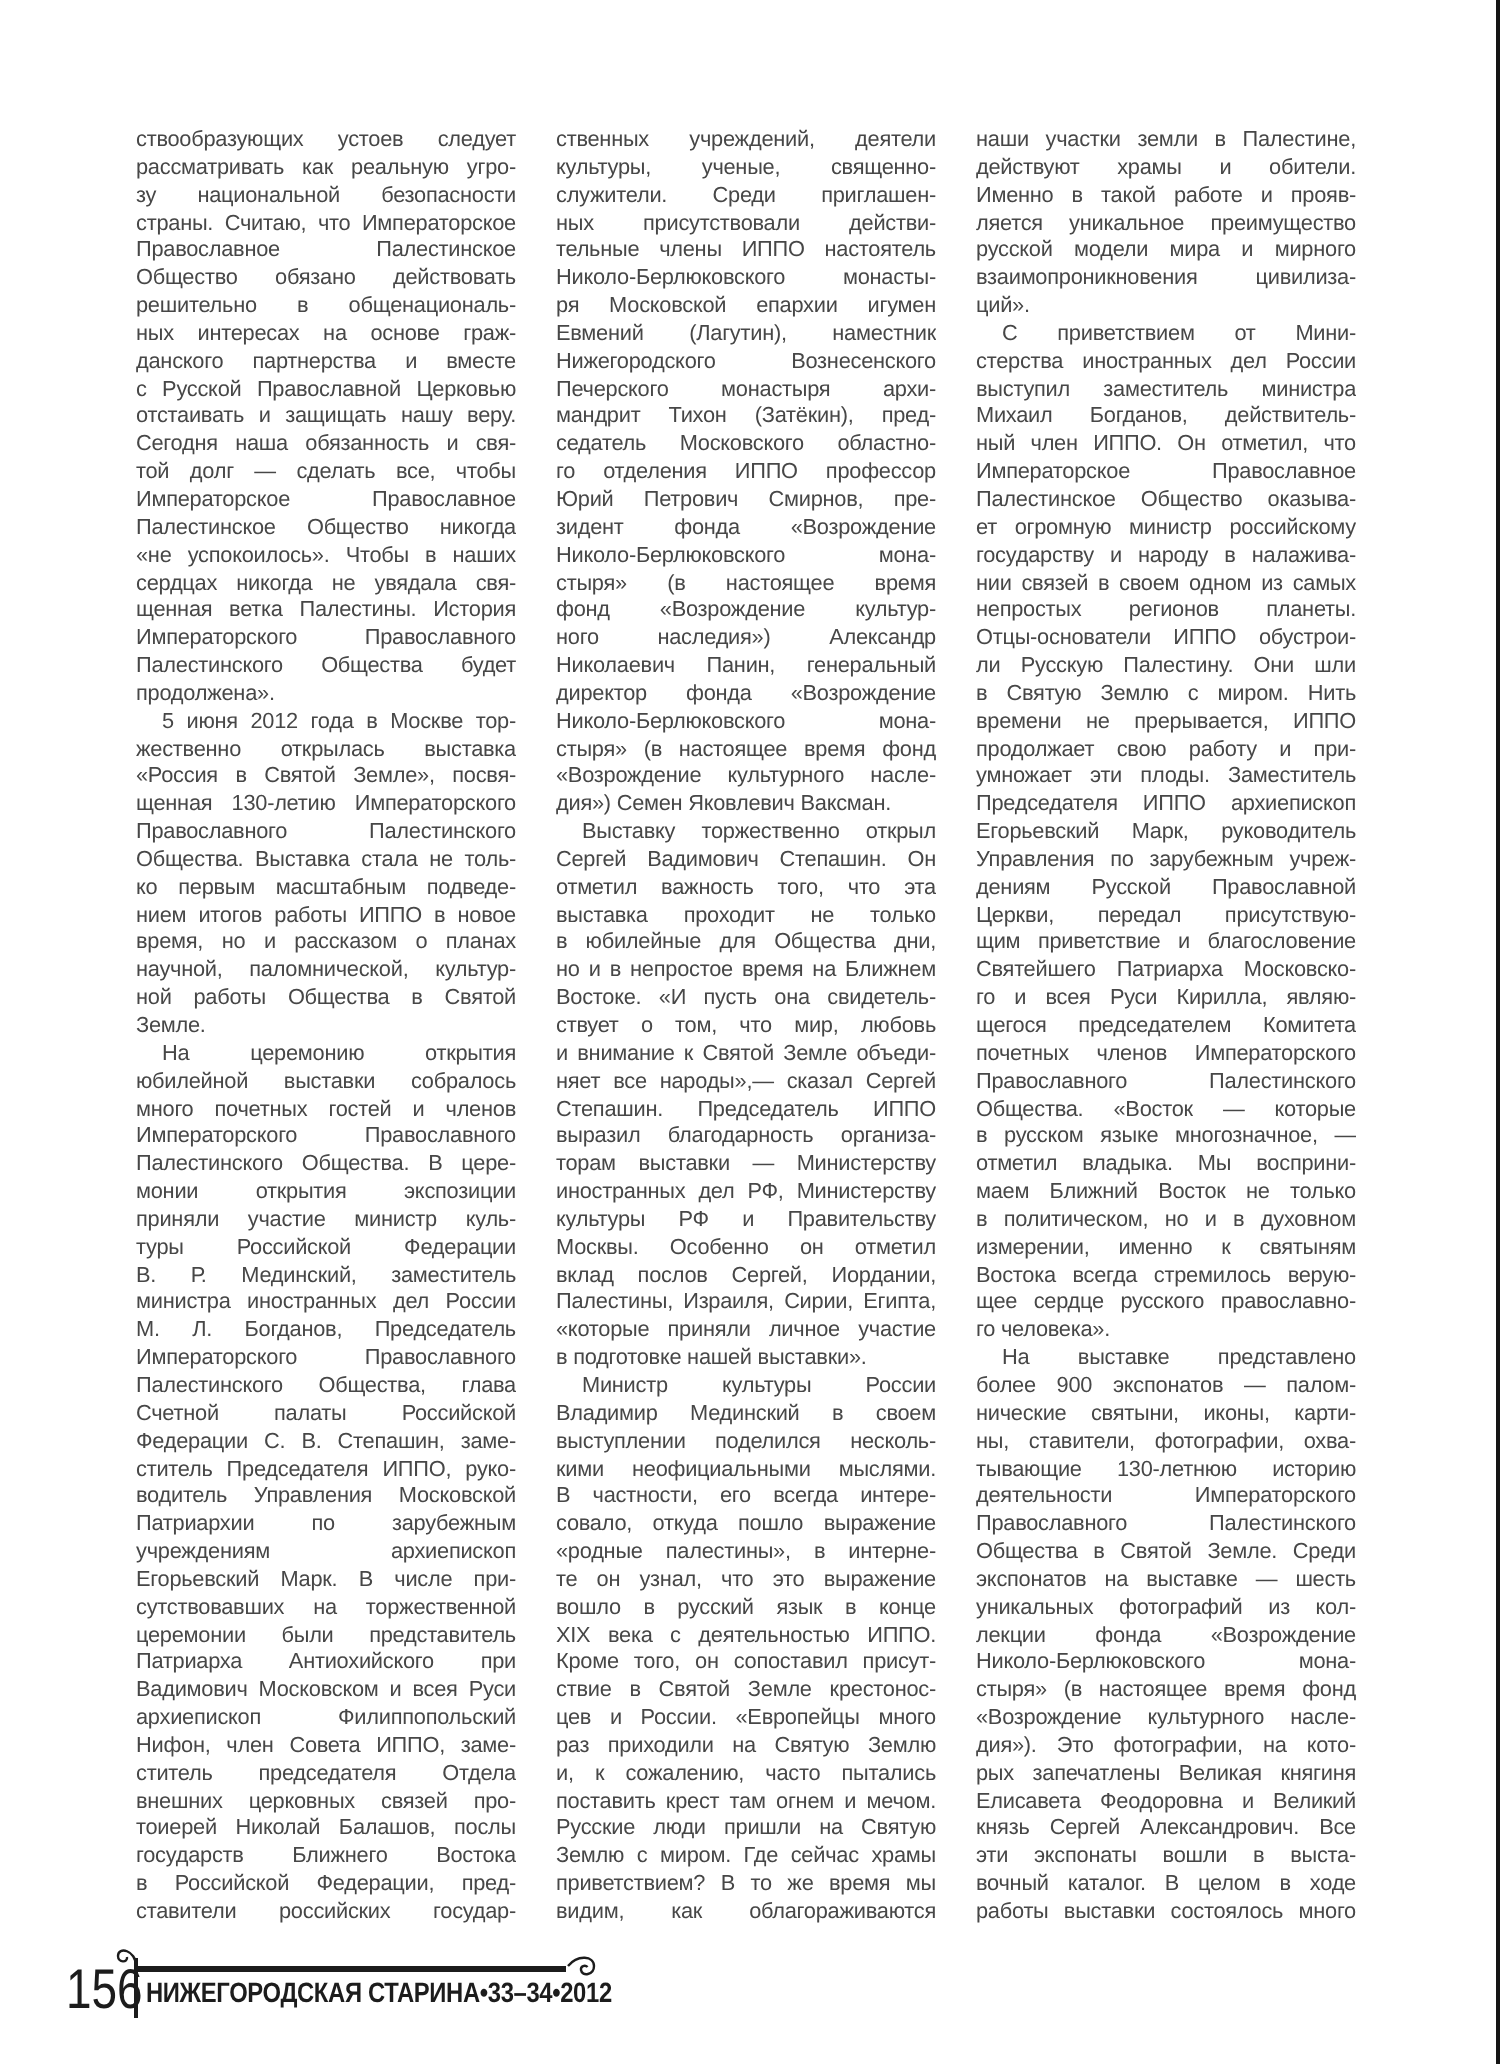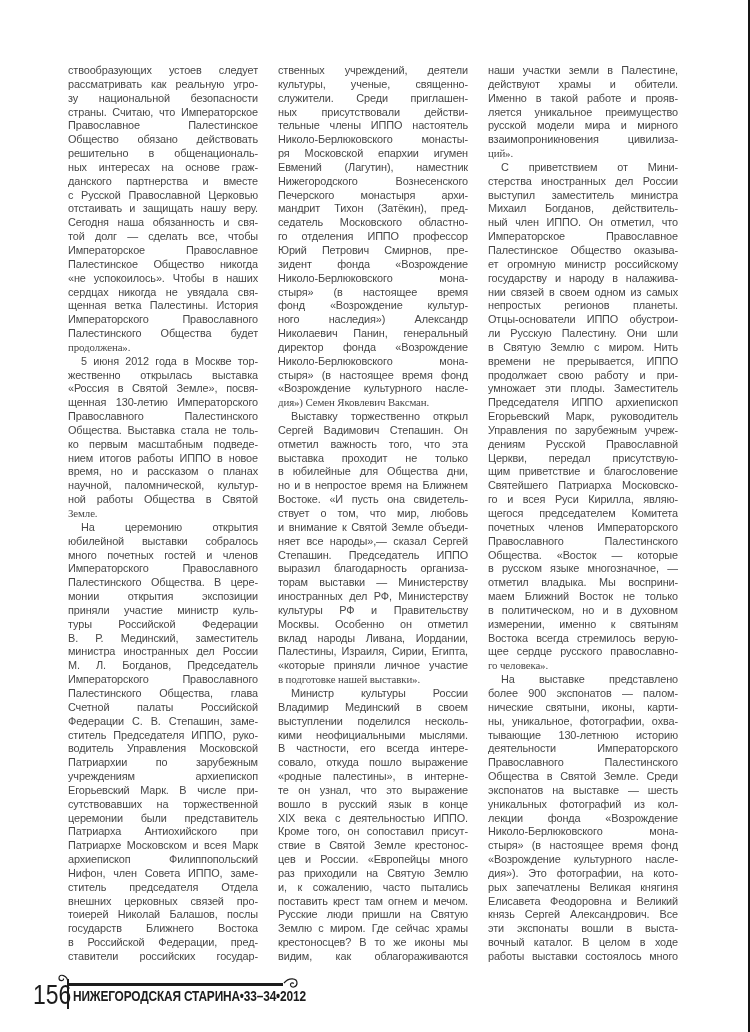--- a/index.html
+++ b/index.html
@@ -8,21 +8,21 @@
     font-family:"Liberation Sans","DejaVu Sans",sans-serif; overflow:hidden;
   }
   .textblock { position:absolute; left:68px; top:64px; display:flex; gap:20px; }
   .col { width:190px; }
   .line {
     height:13.85px; line-height:13.85px; font-size:10.9px; color:var(--ink,#474747);
     text-align:justify; text-align-last:justify; letter-spacing:-0.12px;
     overflow:hidden; white-space:normal;
   }
   .line.ind  { text-indent:13px; }
-  .line.pend { text-align-last:left;font-family:Liberation Serif, serif; }
+  .line.pend { text-align-last:left; }
 
   .pagenum {
     position:absolute; left:33px; top:982px; font-size:28px; line-height:26px;
     color:var(--ink2,#1c1c1c); transform:scaleX(0.82); transform-origin:left top;
     font-weight:400;
   }
   .vbar  { position:absolute; left:67px; top:979px; width:2px; height:30px; background:var(--ink2,#1c1c1c); }
   .rule  { position:absolute; left:67px; top:983px; width:216px; height:3px; background:var(--ink2,#1c1c1c); }
   .journal {
     position:absolute; left:73px; top:988px; font-size:14px; font-weight:bold;
@@ -89,21 +89,21 @@
         <div class="line">Счетной палаты Российской</div>
         <div class="line">Федерации С. В. Степашин, заме-</div>
         <div class="line">ститель Председателя ИППО, руко-</div>
         <div class="line">водитель Управления Московской</div>
         <div class="line">Патриархии по зарубежным</div>
         <div class="line">учреждениям архиепископ</div>
         <div class="line">Егорьевский Марк. В числе при-</div>
         <div class="line">сутствовавших на торжественной</div>
         <div class="line">церемонии были представитель</div>
         <div class="line">Патриарха Антиохийского при</div>
-        <div class="line">Патриархе Московском и всея Марк</div>
+        <div class="line">Вадимович Московском и всея Руси</div>
         <div class="line">архиепископ Филиппопольский</div>
         <div class="line">Нифон, член Совета ИППО, заме-</div>
         <div class="line">ститель председателя Отдела</div>
         <div class="line">внешних церковных связей про-</div>
         <div class="line">тоиерей Николай Балашов, послы</div>
         <div class="line">государств Ближнего Востока</div>
         <div class="line">в Российской Федерации, пред-</div>
         <div class="line">ставители российских государ-</div>
       </div>
     <div class="col">
@@ -141,21 +141,21 @@
         <div class="line">Востоке. «И пусть она свидетель-</div>
         <div class="line">ствует о том, что мир, любовь</div>
         <div class="line">и внимание к Святой Земле объеди-</div>
         <div class="line">няет все народы»,— сказал Сергей</div>
         <div class="line">Степашин. Председатель ИППО</div>
         <div class="line">выразил благодарность организа-</div>
         <div class="line">торам выставки — Министерству</div>
         <div class="line">иностранных дел РФ, Министерству</div>
         <div class="line">культуры РФ и Правительству</div>
         <div class="line">Москвы. Особенно он отметил</div>
-        <div class="line">вклад народы Ливана, Иордании,</div>
+        <div class="line">вклад послов Сергей, Иордании,</div>
         <div class="line">Палестины, Израиля, Сирии, Египта,</div>
         <div class="line">«которые приняли личное участие</div>
         <div class="line pend">в подготовке нашей выставки».</div>
         <div class="line ind">Министр культуры России</div>
         <div class="line">Владимир Мединский в своем</div>
         <div class="line">выступлении поделился несколь-</div>
         <div class="line">кими неофициальными мыслями.</div>
         <div class="line">В частности, его всегда интере-</div>
         <div class="line">совало, откуда пошло выражение</div>
         <div class="line">«родные палестины», в интерне-</div>
@@ -163,21 +163,21 @@
         <div class="line">вошло в русский язык в конце</div>
         <div class="line">XIX века с деятельностью ИППО.</div>
         <div class="line">Кроме того, он сопоставил присут-</div>
         <div class="line">ствие в Святой Земле крестонос-</div>
         <div class="line">цев и России. «Европейцы много</div>
         <div class="line">раз приходили на Святую Землю</div>
         <div class="line">и, к сожалению, часто пытались</div>
         <div class="line">поставить крест там огнем и мечом.</div>
         <div class="line">Русские люди пришли на Святую</div>
         <div class="line">Землю с миром. Где сейчас храмы</div>
-        <div class="line">крестоносцев? В то же иконы мы</div>
+        <div class="line">приветствием? В то же время мы</div>
         <div class="line">видим, как облагораживаются</div>
       </div>
     <div class="col">
         <div class="line">наши участки земли в Палестине,</div>
         <div class="line">действуют храмы и обители.</div>
         <div class="line">Именно в такой работе и прояв-</div>
         <div class="line">ляется уникальное преимущество</div>
         <div class="line">русской модели мира и мирного</div>
         <div class="line">взаимопроникновения цивилиза-</div>
         <div class="line pend">ций».</div>
@@ -214,21 +214,21 @@
         <div class="line">отметил владыка. Мы восприни-</div>
         <div class="line">маем Ближний Восток не только</div>
         <div class="line">в политическом, но и в духовном</div>
         <div class="line">измерении, именно к святыням</div>
         <div class="line">Востока всегда стремилось верую-</div>
         <div class="line">щее сердце русского православно-</div>
         <div class="line pend">го человека».</div>
         <div class="line ind">На выставке представлено</div>
         <div class="line">более 900 экспонатов — палом-</div>
         <div class="line">нические святыни, иконы, карти-</div>
-        <div class="line">ны, уникальное, фотографии, охва-</div>
+        <div class="line">ны, ставители, фотографии, охва-</div>
         <div class="line">тывающие 130-летнюю историю</div>
         <div class="line">деятельности Императорского</div>
         <div class="line">Православного Палестинского</div>
         <div class="line">Общества в Святой Земле. Среди</div>
         <div class="line">экспонатов на выставке — шесть</div>
         <div class="line">уникальных фотографий из кол-</div>
         <div class="line">лекции фонда «Возрождение</div>
         <div class="line">Николо-Берлюковского мона-</div>
         <div class="line">стыря» (в настоящее время фонд</div>
         <div class="line">«Возрождение культурного насле-</div>

